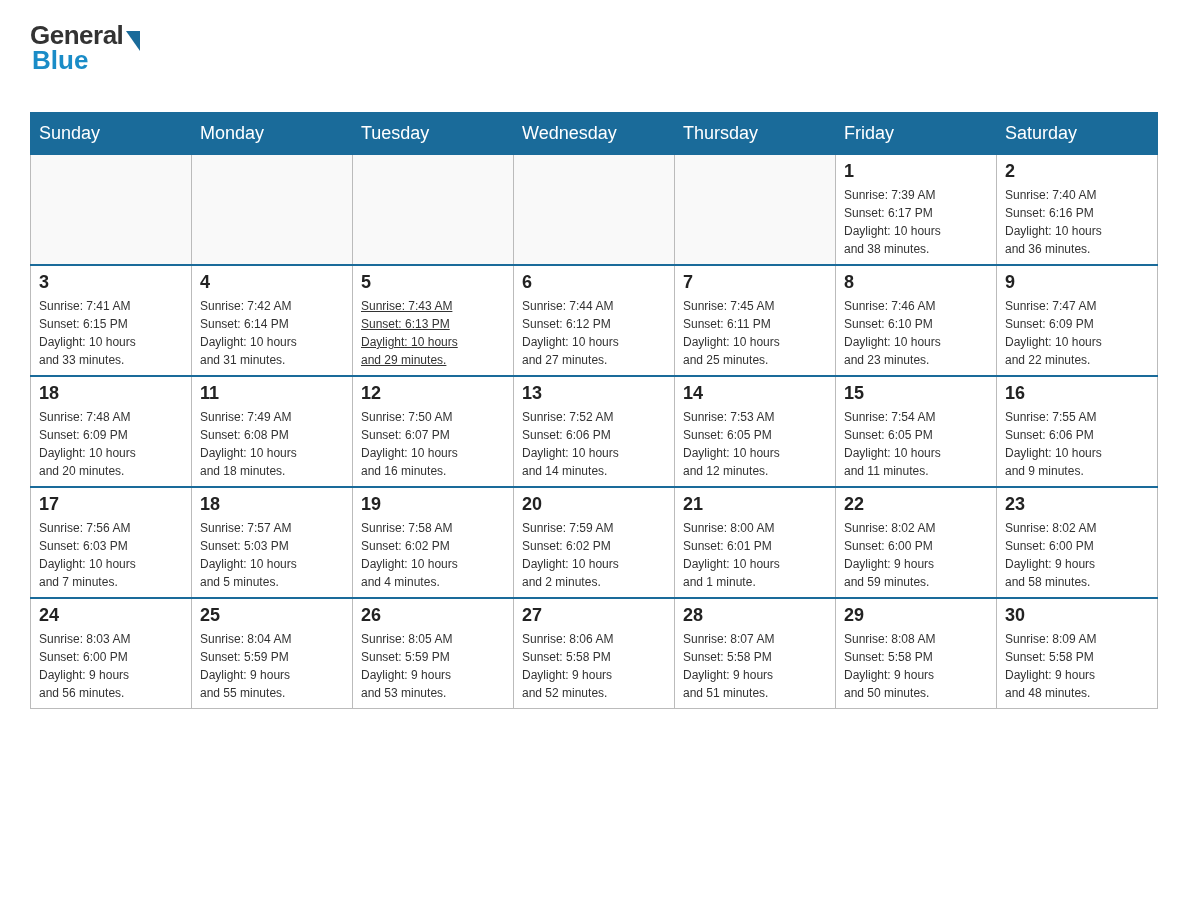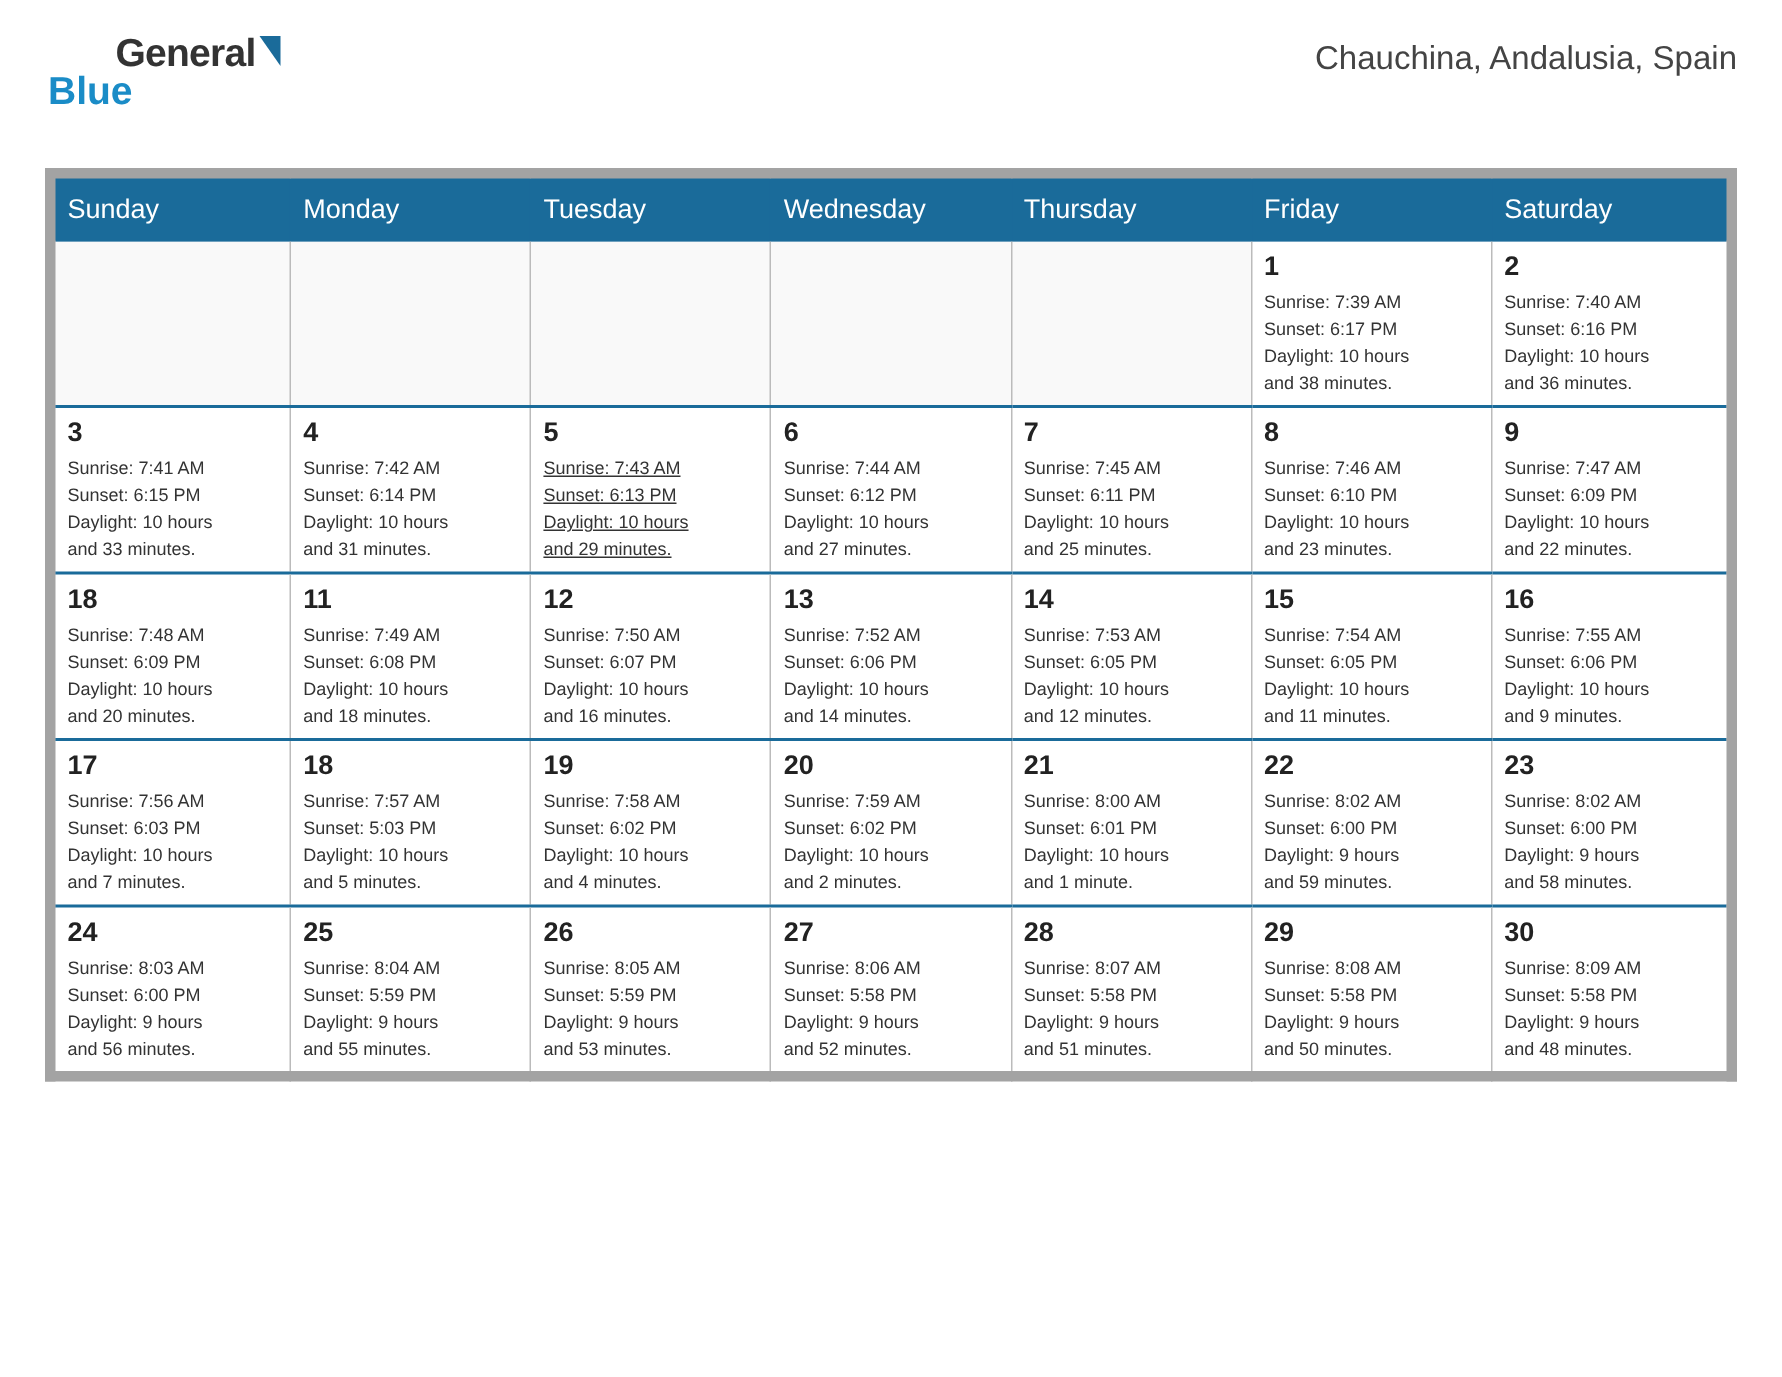--- a/index.html
+++ b/index.html
@@ -19,22 +19,21 @@
       align-items: flex-start;
       margin-bottom: 20px;
     }
     .logo {
       display: flex;
       flex-direction: column;
       align-items: flex-start;
     }
     .logo-top {
       display: flex;
-      align-items: flex-start;
-      margin-left: 47px;
+      align-items: flex-end;
     }
     .logo-general {
       font-size: 26px;
       font-weight: bold;
       color: #333;
       letter-spacing: -0.5px;
     }
     .logo-arrow {
       width: 0;
       height: 0;
@@ -64,21 +63,21 @@
     .location {
       font-size: 22px;
       color: #444;
       margin-top: 6px;
     }
 
     
     .calendar {
       width: 100%;
       border-collapse: collapse;
-      border: 7px solid #a3a3a3;
+      border: 1px solid #a3a3a3;
       margin-top: 36px;
     }
     .calendar th {
       background: #1a6b9a;
       color: #fff;
       font-size: 18px;
       font-weight: normal;
       padding: 10px 8px;
       text-align: left;
       border: 1px solid #1a6b9a;
@@ -119,21 +118,20 @@
 
 <div class="header">
   <div class="logo">
     <div class="logo-top">
       <span class="logo-general">General</span>
       <div class="logo-arrow"></div>
     </div>
     <div class="logo-bottom">Blue</div>
   </div>
   <div class="title-block">
-    <div class="location">Chauchina, Andalusia, Spain</div>
   </div>
 </div>
 
 <table class="calendar">
   <thead>
     <tr>
     <th>Sunday</th>
         <th>Monday</th>
         <th>Tuesday</th>
         <th>Wednesday</th>

